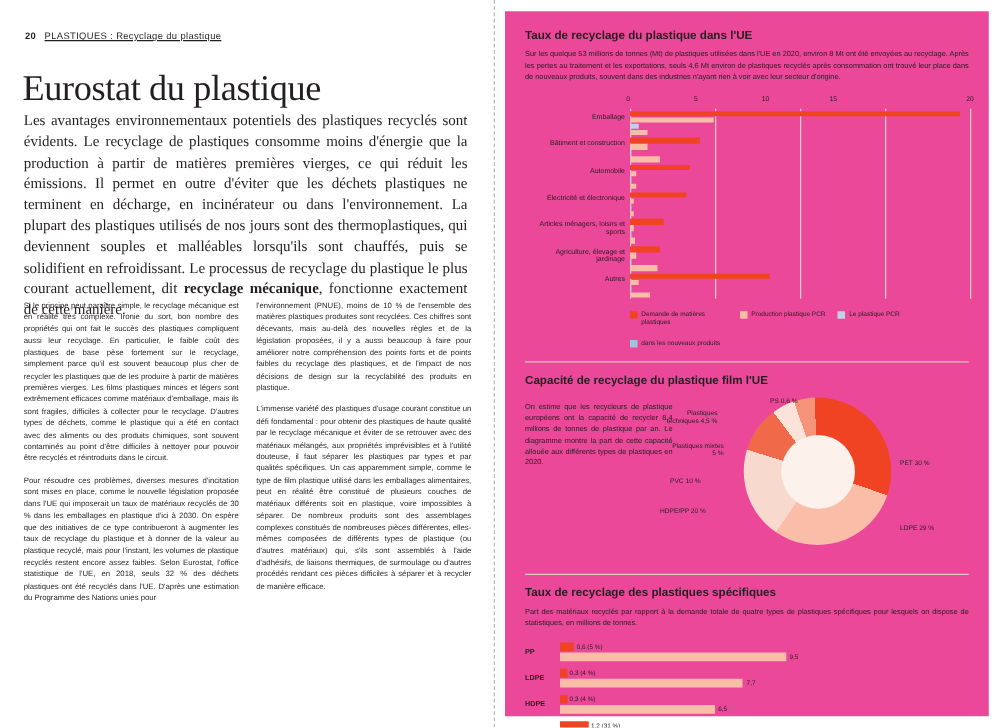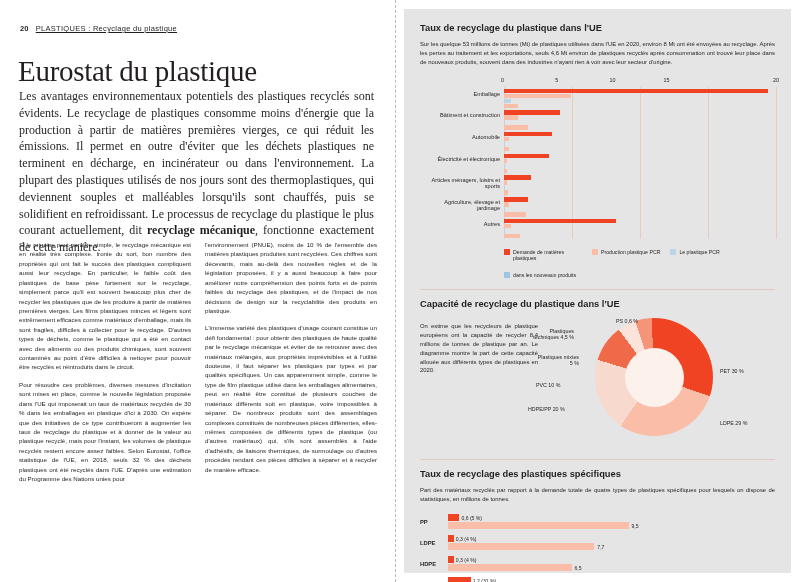--- a/index.html
+++ b/index.html
@@ -81,21 +81,21 @@
     text-align: justify;
     color: #231f20;
   }
   .col p { margin: 0 0 8px 0; }
 
   
   .right {
     position: absolute;
     left: 404px; top: 9px;
     width: 387px; height: 564px;
-    background: #e5e5e5;
+    background: #ec4899;
     box-sizing: border-box;
     padding: 14px 16px 10px 16px;
   }
   .sec-title {
     font-size: 9.3px;
     font-weight: bold;
     color: #231f20;
     margin: 0 0 7px 0;
   }
   .sec-intro {
@@ -355,21 +355,21 @@
               <span class="swatch" style="background: rgb(158, 196, 224);"></span>
               <span>dans les nouveaux produits</span>
             </div>
           </div>
       </div>
     </div>
 
     <div class="rule"></div>
 
     <div>
-      <div class="sec-title">Capacité de recyclage du plastique dans l'UE</div>
+      <div class="sec-title">Capacité de recyclage du plastique film l'UE</div>
       <div class="donut-block">
         <div class="donut-text">On estime que les recycleurs de plastique européens ont la capacité de recycler 8,4 millions de tonnes de plastique par an. Le diagramme montre la part de cette capacité allouée aux différents types de plastiques en 2020.</div>
         <div class="donut-wrap">
           <div class="donut" id="donut" style="background: conic-gradient(rgb(240, 67, 35) 0deg, rgb(240, 67, 35) 108.981deg, rgb(249, 189, 168) 108.981deg, rgb(249, 189, 168) 214.329deg, rgb(247, 217, 205) 214.329deg, rgb(247, 217, 205) 286.983deg, rgb(240, 106, 74) 286.983deg, rgb(240, 106, 74) 323.31deg, rgb(251, 227, 218) 323.31deg, rgb(251, 227, 218) 341.473deg, rgb(245, 148, 120) 341.473deg, rgb(245, 148, 120) 357.82deg, rgb(240, 67, 35) 357.82deg, rgb(240, 67, 35) 360deg);"></div>
           <div class="donut-hole"></div>
         </div>
         <div id="donut-labels">
             <div class="dlabel" style="left: 300px; top: 52px;">PET 30 %</div>
             <div class="dlabel" style="left: 300px; top: 104px;">LDPE 29 %</div>
             <div class="dlabel" style="left: 108px; top: 90px;">HDPE/PP 20 %</div>

